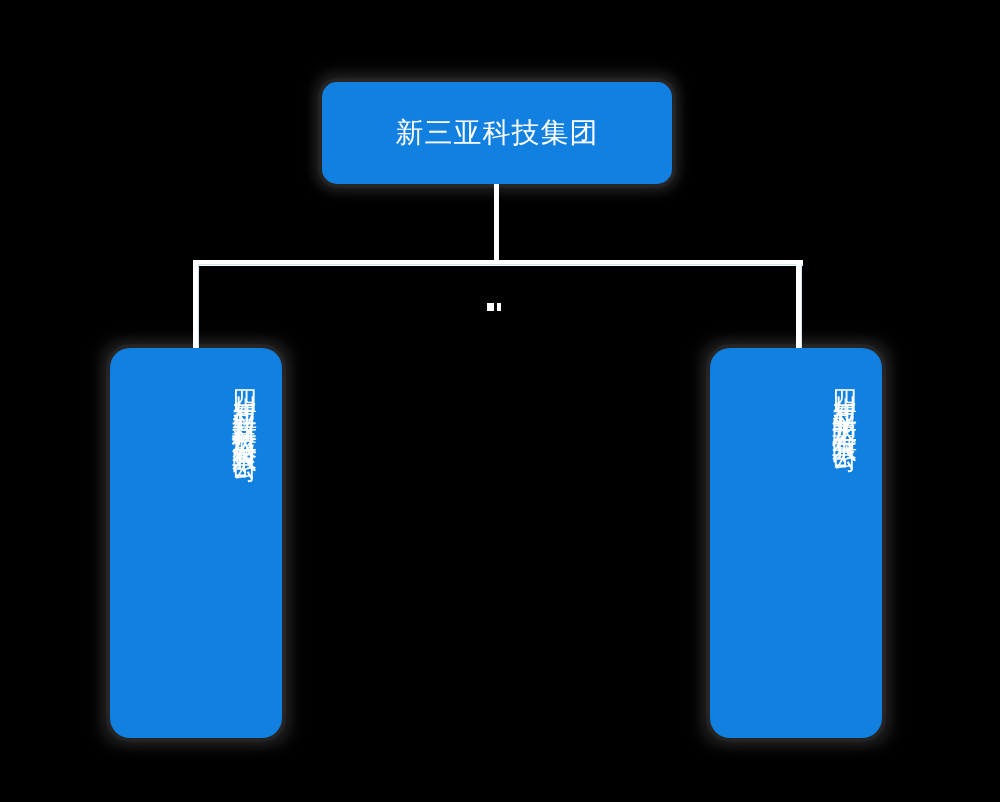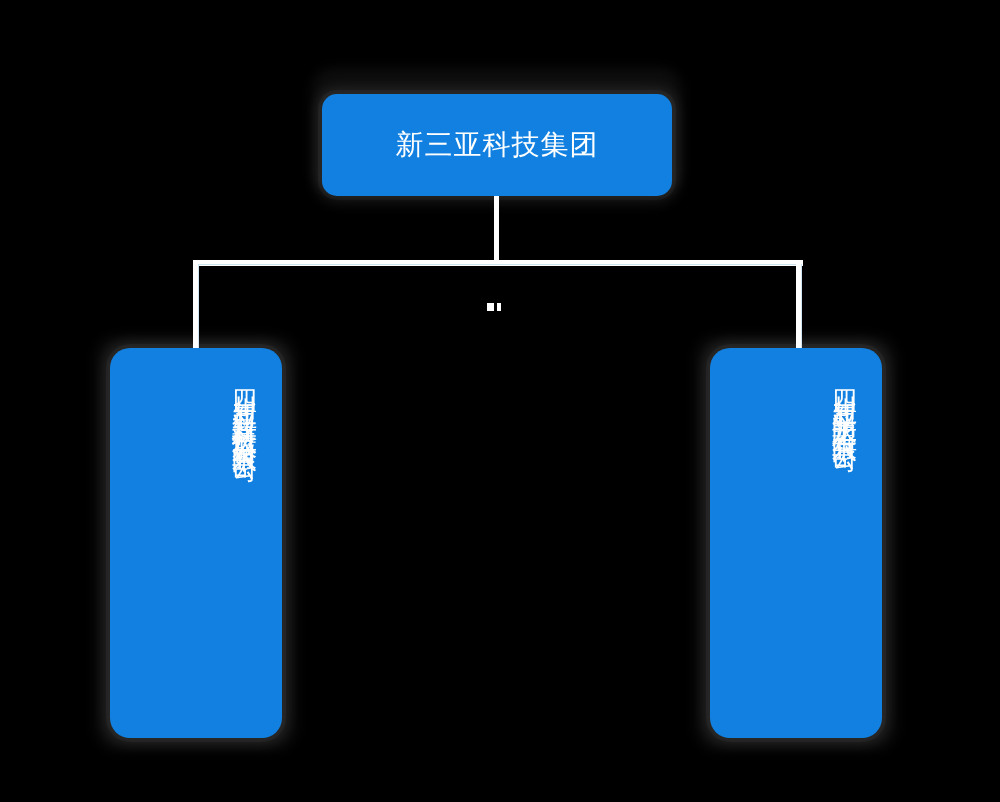--- a/index.html
+++ b/index.html
@@ -93,21 +93,20 @@
 
   .node-root {
     left: 322px;
     top: 82px;
     width: 350px;
     height: 102px;
     border-radius: 15px;
     display: flex;
     align-items: center;
     justify-content: center;
-    margin-top: 12px;
   }
   .node-root .label {
     font-size: 28px;
     letter-spacing: 1px;
     line-height: 1.2;
     white-space: nowrap;
   }
 
   .node-child {
     top: 348px;

